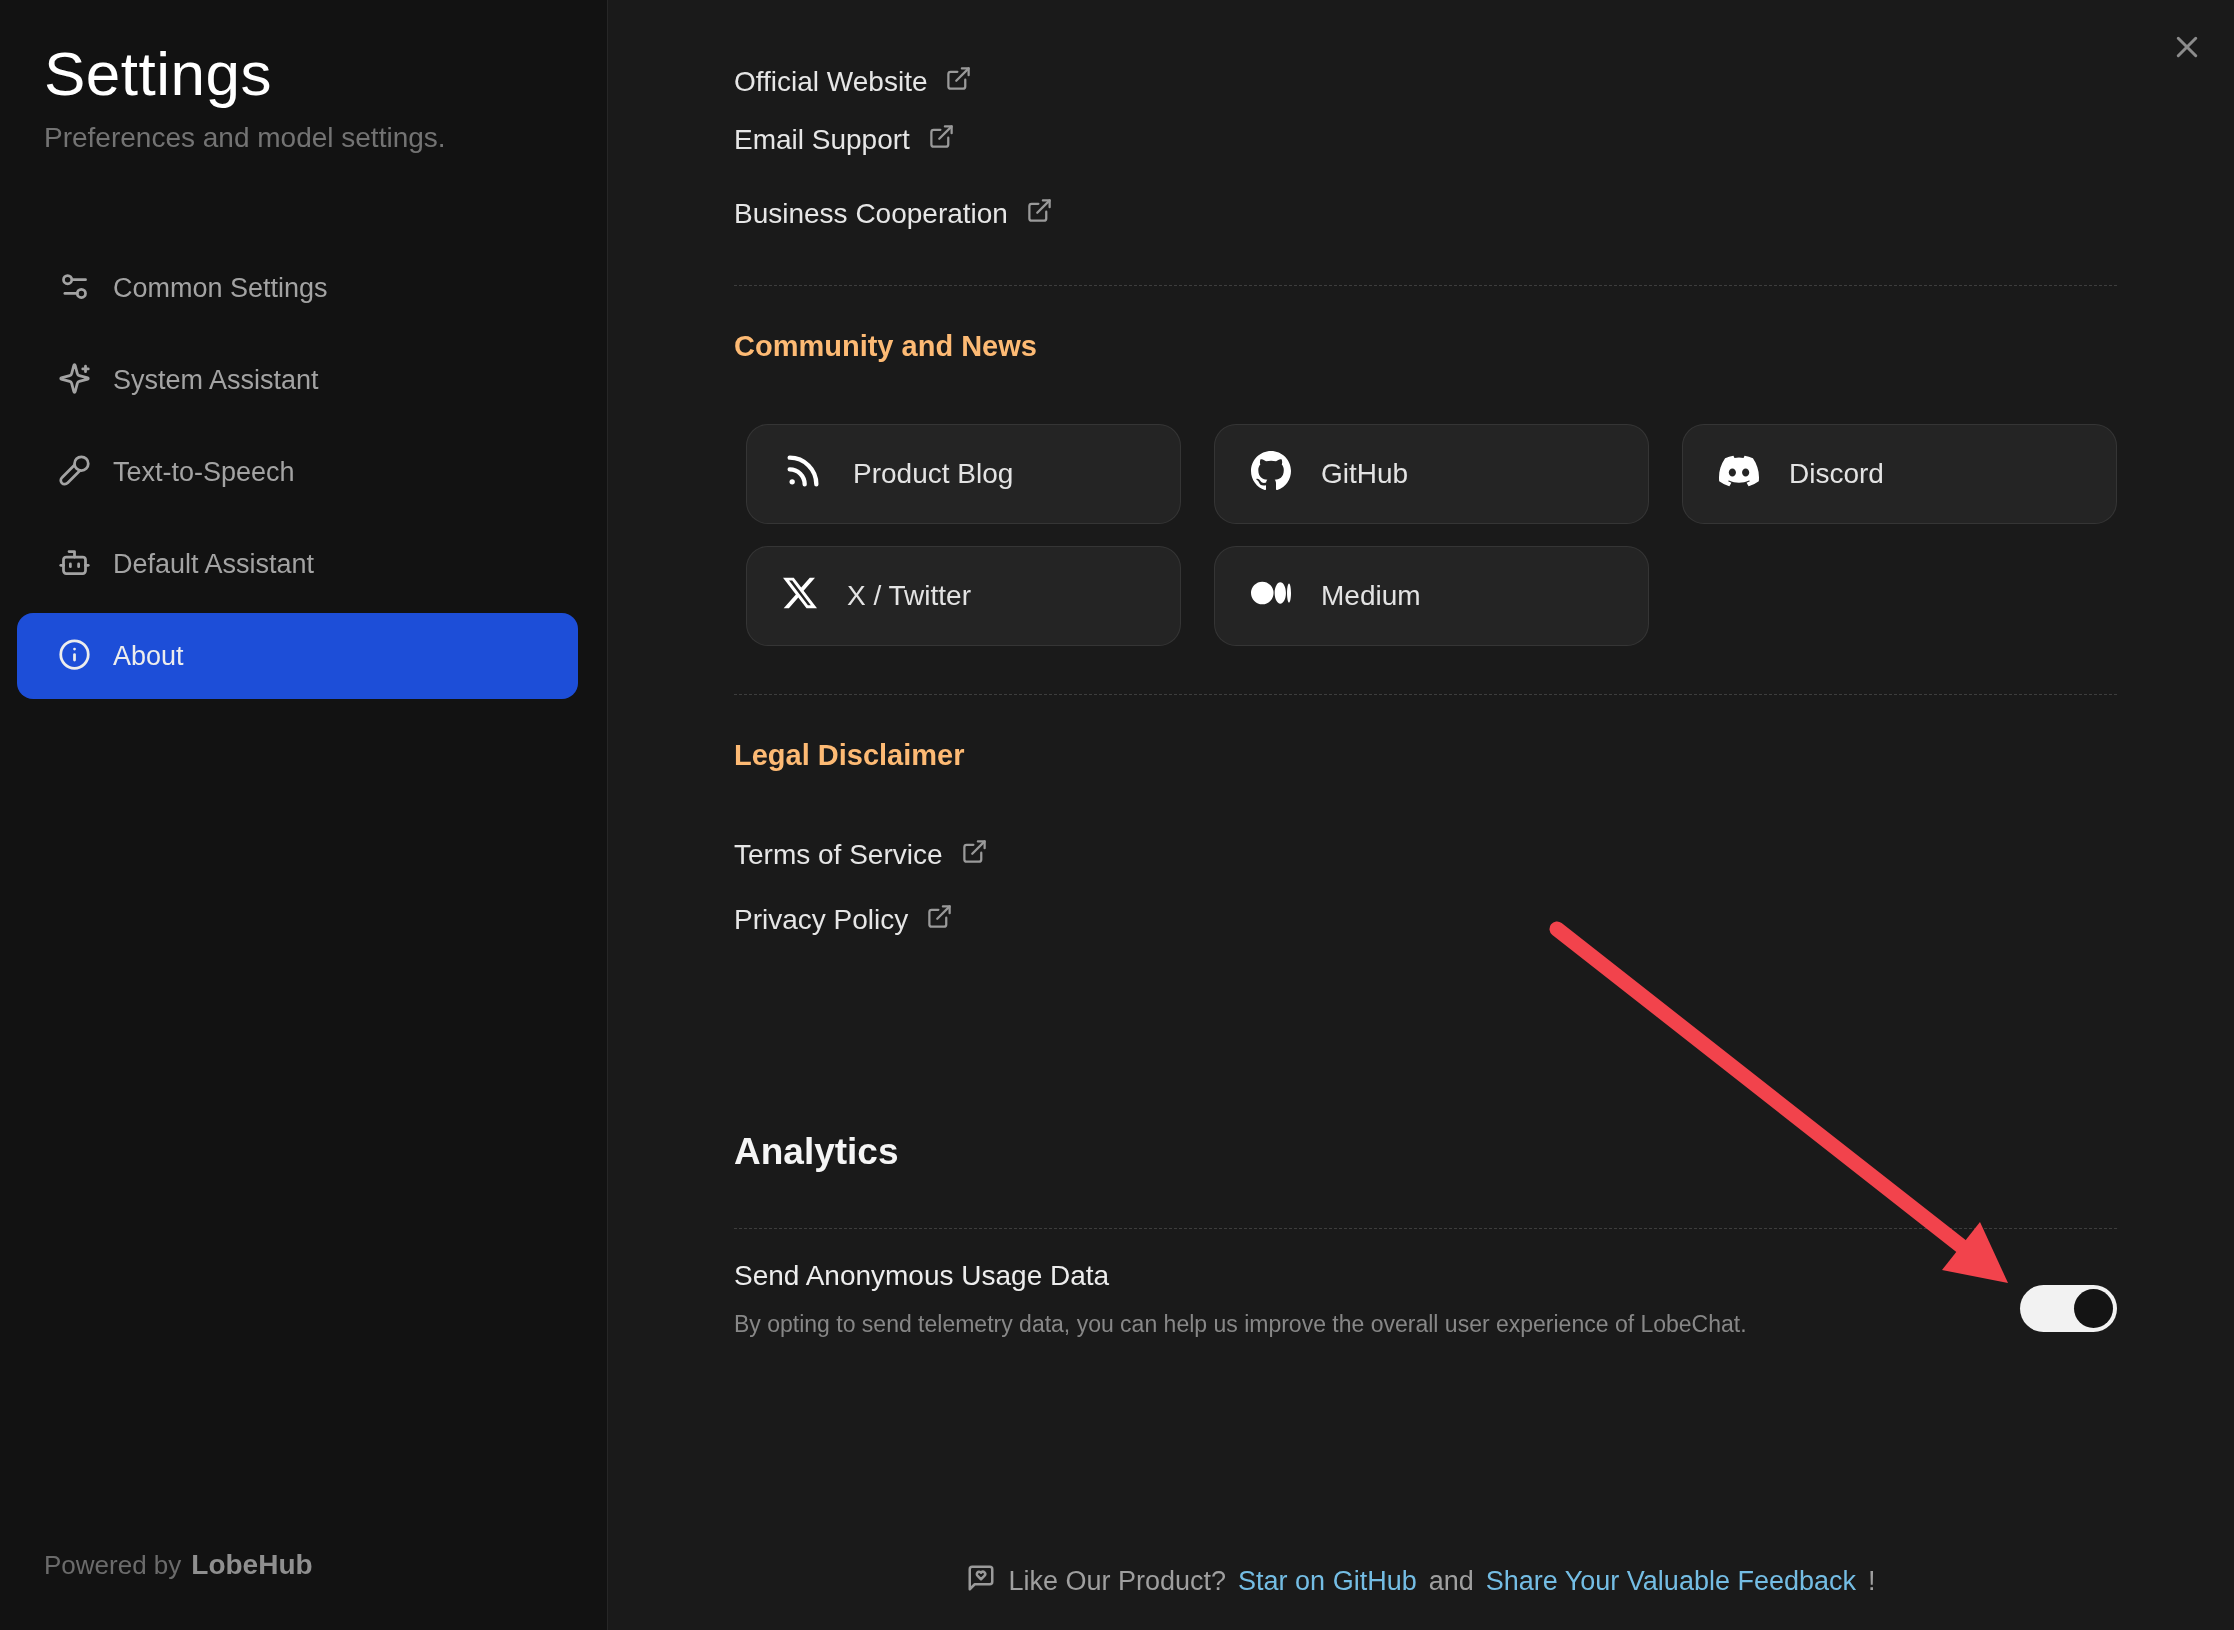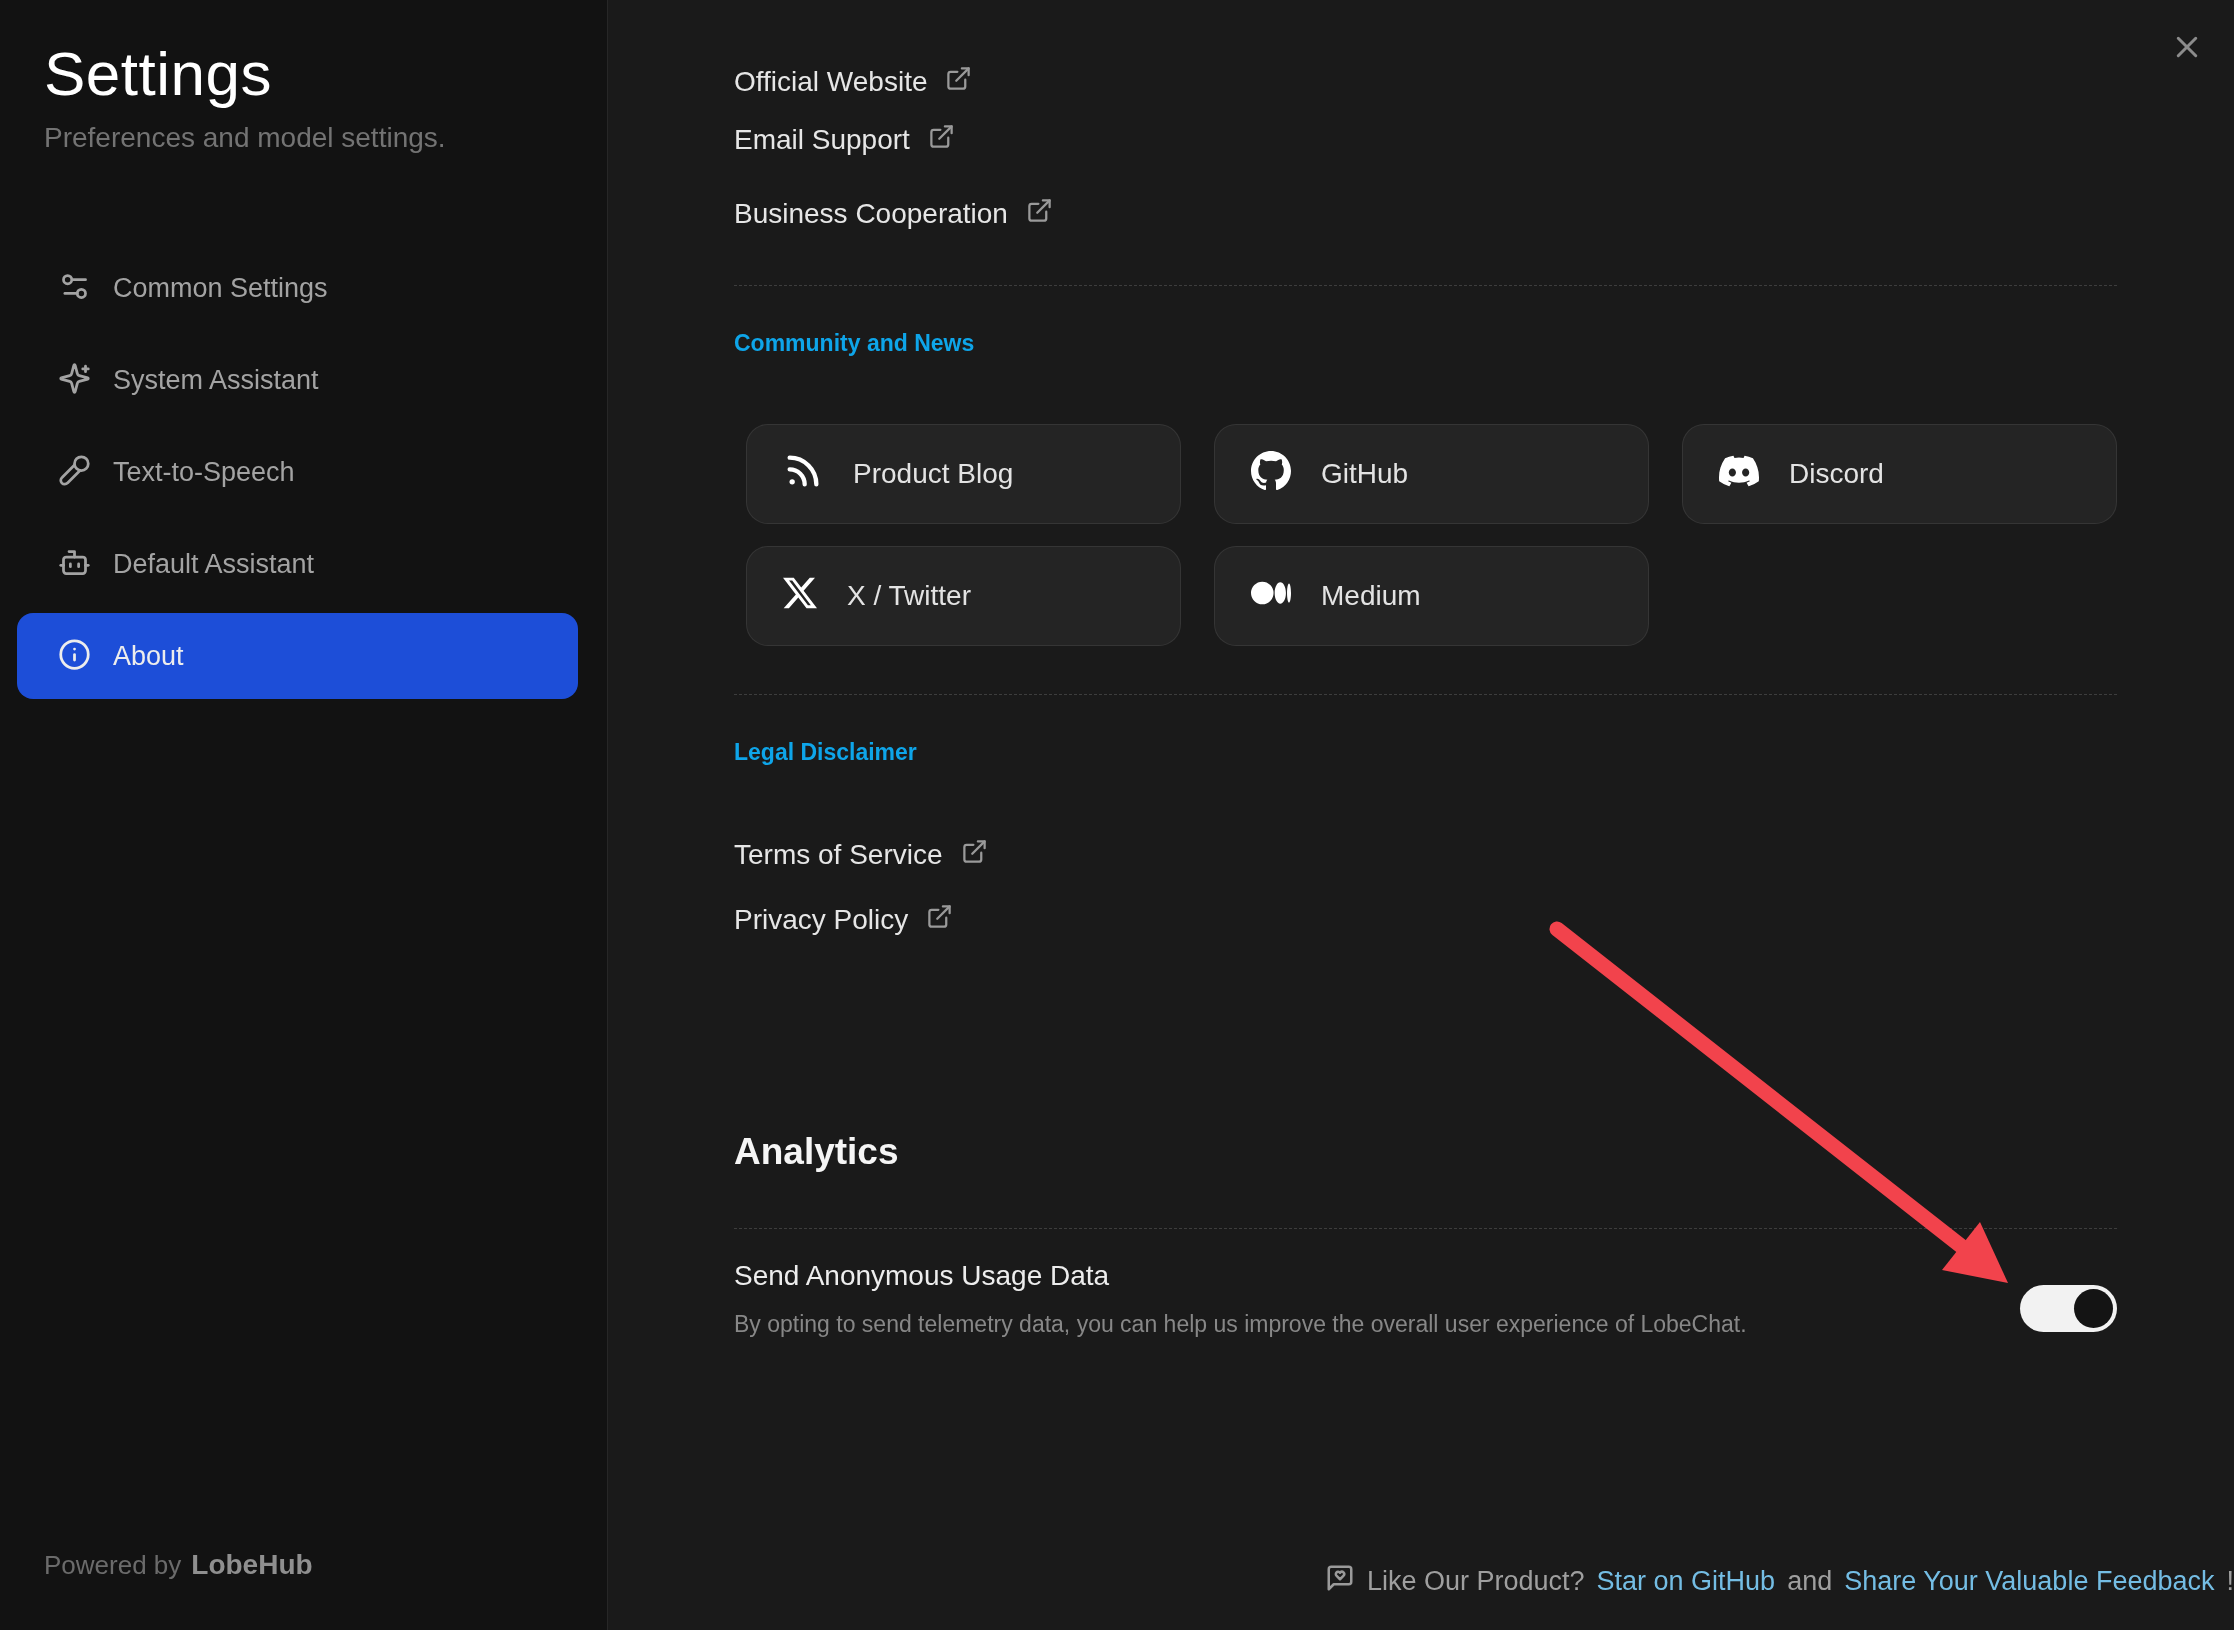--- a/index.html
+++ b/index.html
@@ -66,21 +66,21 @@
   .row-terms { top: 833px; }
   .row-privacy { top: 898px; }
 
   .divider { position: absolute; left: 126px; width: 1383px; border-top: 1px dashed #3d3d3d; }
   .divider-1 { top: 285px; }
   .divider-2 { top: 694px; }
   .divider-3 { top: 1228px; }
 
   .section-title {
     position: absolute; left: 126px;
-    font-size: 23px; font-weight: 700; color: #0ea5e9;
+    font-size: 29px; font-weight: 700; color: #fdba74;
   }
   .title-community { top: 330px; }
   .title-legal { top: 739px; }
 
   .btn-grid {
     position: absolute; left: 126px; top: 424px; width: 1383px;
     display: grid; grid-template-columns: repeat(3, 1fr);
     column-gap: 21px; row-gap: 22px;
   }
   .card-btn {
@@ -110,21 +110,21 @@
     background: #f2f2f2; border: none; cursor: pointer;
   }
   .toggle .knob {
     position: absolute; top: 4px; right: 4px;
     width: 39px; height: 39px; border-radius: 50%;
     background: #141414;
   }
 
   .main-footer {
     position: absolute; left: 0; top: 1556px; width: 1626px; height: 50px;
-    display: flex; align-items: center; justify-content: flex-end; gap: 12px;
+    display: flex; align-items: center; justify-content: center; gap: 12px;
     font-size: 27px; color: #9f9f9f;
   }
   .main-footer svg { width: 30px; height: 30px; color: #9a9a9a; }
   .main-footer .blue-link { color: #74bde4; cursor: pointer; }
 
   .arrow-overlay {
     position: absolute; left: 0; top: 0; width: 2234px; height: 1630px;
     pointer-events: none;
   }
 </style>

